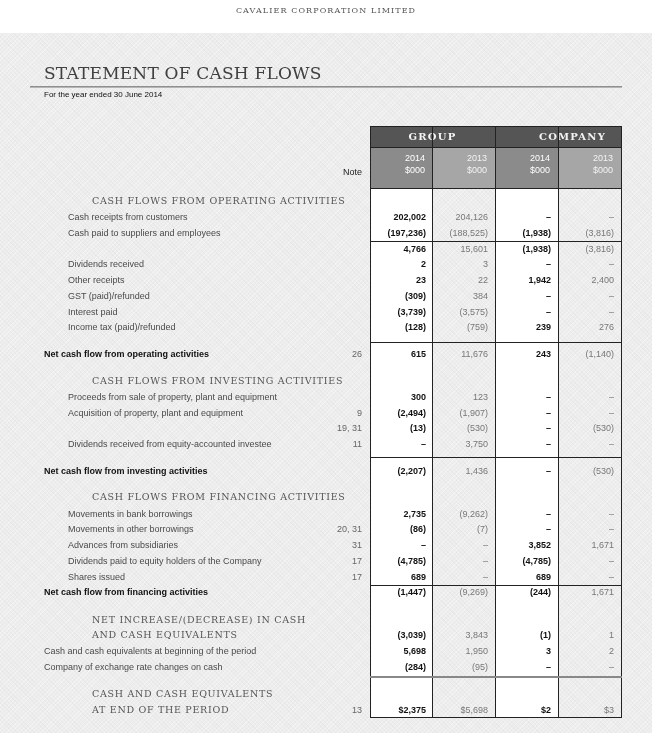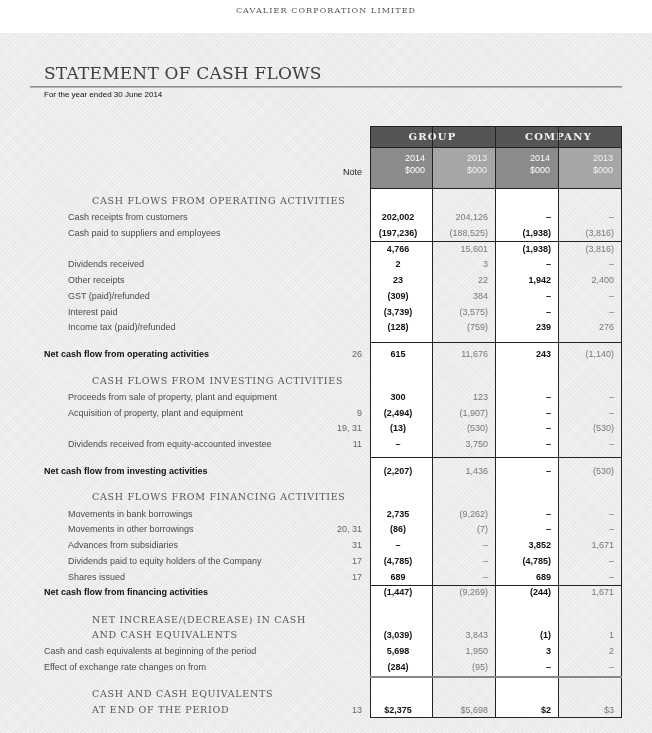--- a/index.html
+++ b/index.html
@@ -55,21 +55,21 @@
   .note-head { position:absolute; left:320px; top:167px; width:42px; text-align:right; font-size:9px; color:#222; font-family:"Liberation Sans", sans-serif; }
 
   
   .row { position:absolute; left:0; width:652px; height:14px; }
   .lbl { position:absolute; left:68px; font-size:9px; line-height:14px; color:#4a4a4a; white-space:nowrap; font-family:"Liberation Sans", sans-serif; }
   .lbl.flush { left:44px; }
   .lbl.bold { left:44px; font-weight:bold; color:#111;text-align:right; }
   .sec { position:absolute; left:44px; font-family:"DejaVu Serif", "Liberation Serif", serif; font-size:9.5px; line-height:14px; color:#555; letter-spacing:0.7px; white-space:nowrap;margin-left:48px; }
   .note { position:absolute; left:300px; width:62px; text-align:right; font-size:9px; line-height:14px; color:#666; font-family:"Liberation Sans", sans-serif; }
   .v { position:absolute; width:56px; text-align:right; font-size:9px; line-height:14px; font-family:"Liberation Sans", sans-serif; white-space:nowrap; }
-  .v1 { left:370px; font-weight:bold; color:#111;text-align:center; }
+  .v1 { left:370px; font-weight:bold; color:#111; }
   .v2 { left:432px; color:#777; }
   .v3 { left:495px; font-weight:bold; color:#111; }
   .v4 { left:558px; color:#777; }
 </style>
 </head>
 <body>
 
 <div class="company-name">CAVALIER CORPORATION LIMITED</div>
 
 <div class="panel"></div>
@@ -82,21 +82,21 @@
 <div class="col c2"></div>
 <div class="col c3"></div>
 <div class="col c4"></div>
 
 <div class="band-top"></div>
 <div class="band-years">
   <div class="lite" style="left:62px"></div>
   <div class="lite" style="left:188px"></div>
 </div>
 <div class="grp-head" style="left:370px;width:125px">GROUP</div>
-<div class="grp-head" style="left:495px;width:127px">COMPANY</div>
+<div class="grp-head" style="left:509px;width:127px">COMPANY</div>
 
 <div class="yr" style="left:370px"><span>2014</span><br><span>$000</span></div>
 <div class="yr lt" style="left:432px"><span>2013</span><br><span>$000</span></div>
 <div class="yr" style="left:495px"><span>2014</span><br><span>$000</span></div>
 <div class="yr lt" style="left:558px"><span>2013</span><br><span>$000</span></div>
 <div class="note-head">Note</div>
 
 <div class="vline" style="left:370px"></div>
 <div class="vline" style="left:432px"></div>
 <div class="vline" style="left:495px"></div>
@@ -282,21 +282,21 @@
   <span class="v v4">1</span>
 </div>
 <div class="row" style="top:644px">
   <span class="lbl flush">Cash and cash equivalents at beginning of the period</span>
   <span class="v v1">5,698</span>
   <span class="v v2">1,950</span>
   <span class="v v3">3</span>
   <span class="v v4">2</span>
 </div>
 <div class="row" style="top:660px">
-  <span class="lbl flush">Effect of exchange rate changes on from</span>
+  <span class="lbl flush">Company of exchange rate changes on cash</span>
   <span class="v v1">(284)</span>
   <span class="v v2">(95)</span>
   <span class="v v3">–</span>
   <span class="v v4">–</span>
 </div>
 
 <div class="row" style="top:687px">
     <span class="sec">CASH AND CASH EQUIVALENTS</span>
   </div>
 <div class="row" style="top:703px">

